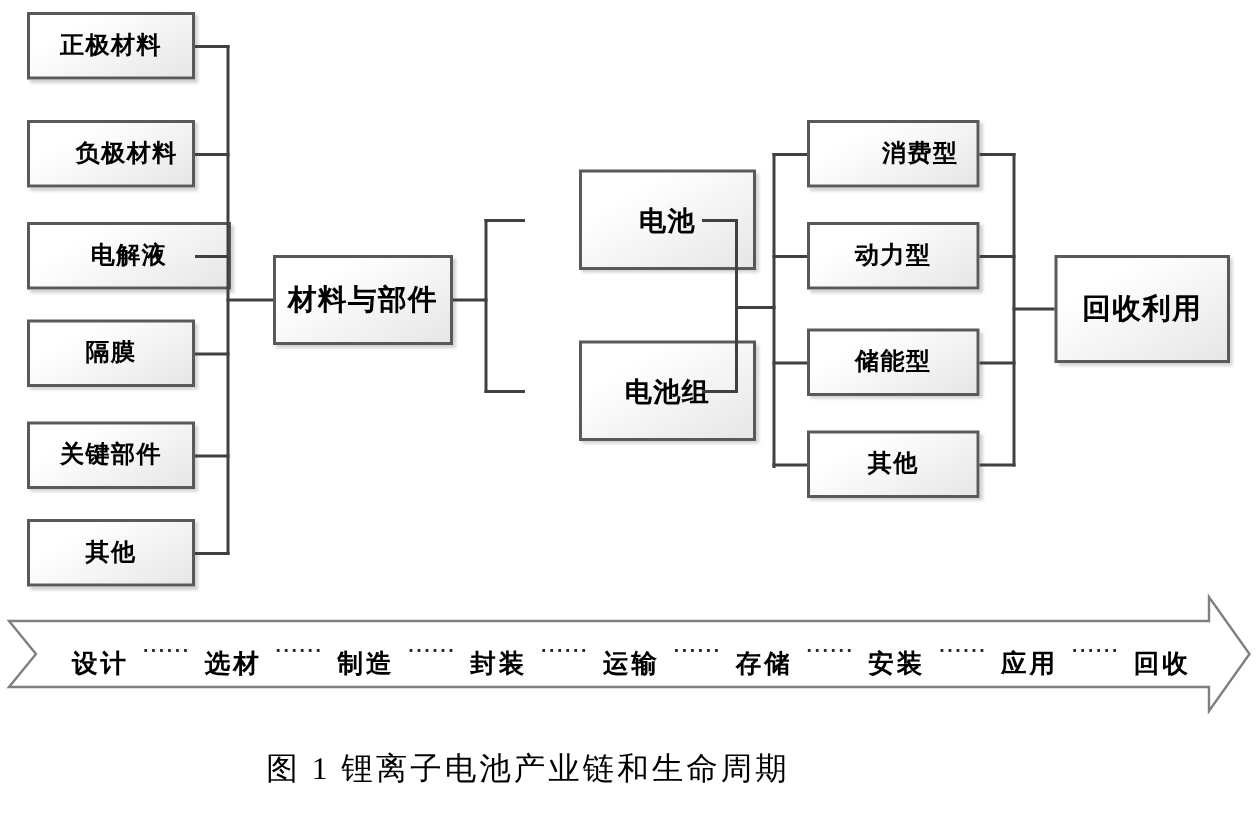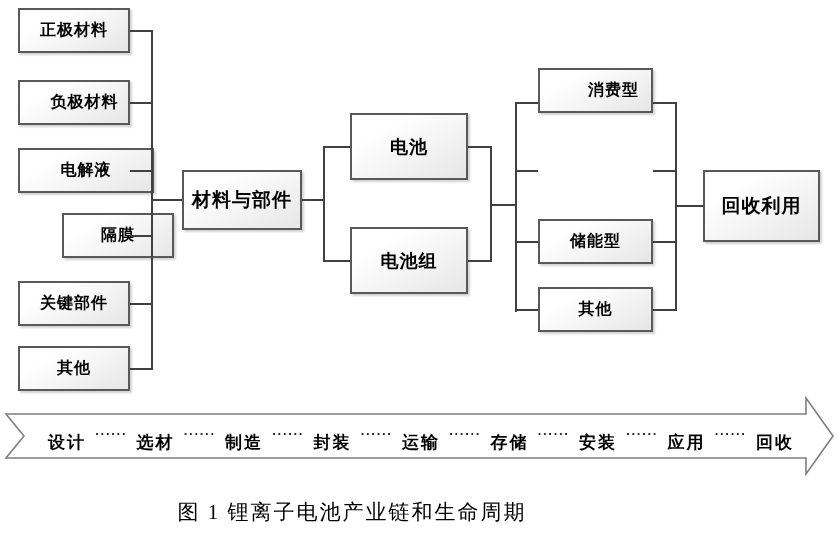--- a/index.html
+++ b/index.html
@@ -19,21 +19,21 @@
     display:flex;align-items:center;justify-content:center;
     font-weight:bold;color:#000;
     letter-spacing:1px;
     white-space:nowrap;
   }
   .line{position:absolute;background:#404040;}
   .h{height:2px;}
   .v{width:2px;}
   .f16{font-size:16px;}
   .f17{font-size:19px;}
-  .f18{font-size:18px;}
+  .f18{font-size:18px;margin-left:36px;}
   .f19{font-size:19px;}
   #arrow-svg{position:absolute;left:0;top:392px;}
   #stage-row{
     position:absolute;left:48px;top:414px;width:746px;height:44px;
     display:flex;align-items:center;justify-content:space-between;
     font-size:17px;font-weight:bold;color:#000;
   }
   .stage{letter-spacing:2px;margin-top:12px;}
   .sep{
     font-size:13px;font-weight:bold;color:#222;
@@ -49,21 +49,21 @@
   }
 </style>
 </head>
 <body>
 
 <div id="canvas">
 
   <div class="node f16" style="left:18px;top:8px;width:112px;height:45px;">正极材料</div>
   <div class="node f16" style="left:18px;top:80px;width:112px;height:45px;padding-left:21px;">负极材料</div>
   <div class="node f16" style="left:18px;top:148px;width:136px;height:45px;">电解液</div>
-  <div class="node f16" style="left:18px;top:213px;width:112px;height:45px;margin-left:44px;">隔膜</div>
+  <div class="node f16" style="left:18px;top:213px;width:112px;height:45px;">隔膜</div>
   <div class="node f16" style="left:18px;top:281px;width:112px;height:45px;">关键部件</div>
   <div class="node f16" style="left:18px;top:346px;width:112px;height:45px;">其他</div>
 
   <div class="line h" style="left:130px;top:29.5px;width:23px;"></div>
   <div class="line h" style="left:130px;top:101.5px;width:23px;"></div>
   <div class="line h" style="left:130px;top:169.5px;width:23px;"></div>
   <div class="line h" style="left:130px;top:234.5px;width:23px;"></div>
   <div class="line h" style="left:130px;top:302.5px;width:23px;"></div>
   <div class="line h" style="left:130px;top:367.5px;width:23px;"></div>
   <div class="line v" style="left:151px;top:29.5px;height:340px;"></div>
@@ -82,21 +82,22 @@
   <div class="line h" style="left:468px;top:145.5px;width:24px;"></div>
   <div class="line h" style="left:468px;top:259.5px;width:24px;"></div>
   <div class="line v" style="left:490px;top:145.5px;height:116px;"></div>
   <div class="line h" style="left:490px;top:203.5px;width:27px;"></div>
   <div class="line v" style="left:515px;top:101.5px;height:210px;"></div>
   <div class="line h" style="left:515px;top:101.5px;width:23px;"></div>
   <div class="line h" style="left:515px;top:169.5px;width:23px;"></div>
   <div class="line h" style="left:515px;top:240.5px;width:23px;"></div>
   <div class="line h" style="left:515px;top:308.5px;width:23px;"></div>
 
-  <div class="node f16" style="left:538px;top:68px;width:115px;height:45px;padding-left:36px;">消费型</div>
+  <div class="node f16" style="left:538px;top:80px;width:115px;height:45px;padding-left:36px;">消费型</div>
+  <div class="node f16" style="left:538px;top:148px;width:115px;height:45px;">动力型</div>
   <div class="node f16" style="left:538px;top:219px;width:115px;height:45px;">储能型</div>
   <div class="node f16" style="left:538px;top:287px;width:115px;height:45px;">其他</div>
 
   <div class="line h" style="left:653px;top:101.5px;width:24px;"></div>
   <div class="line h" style="left:653px;top:169.5px;width:24px;"></div>
   <div class="line h" style="left:653px;top:240.5px;width:24px;"></div>
   <div class="line h" style="left:653px;top:308.5px;width:24px;"></div>
   <div class="line v" style="left:675px;top:101.5px;height:209px;"></div>
   <div class="line h" style="left:675px;top:204.5px;width:28px;"></div>
 

